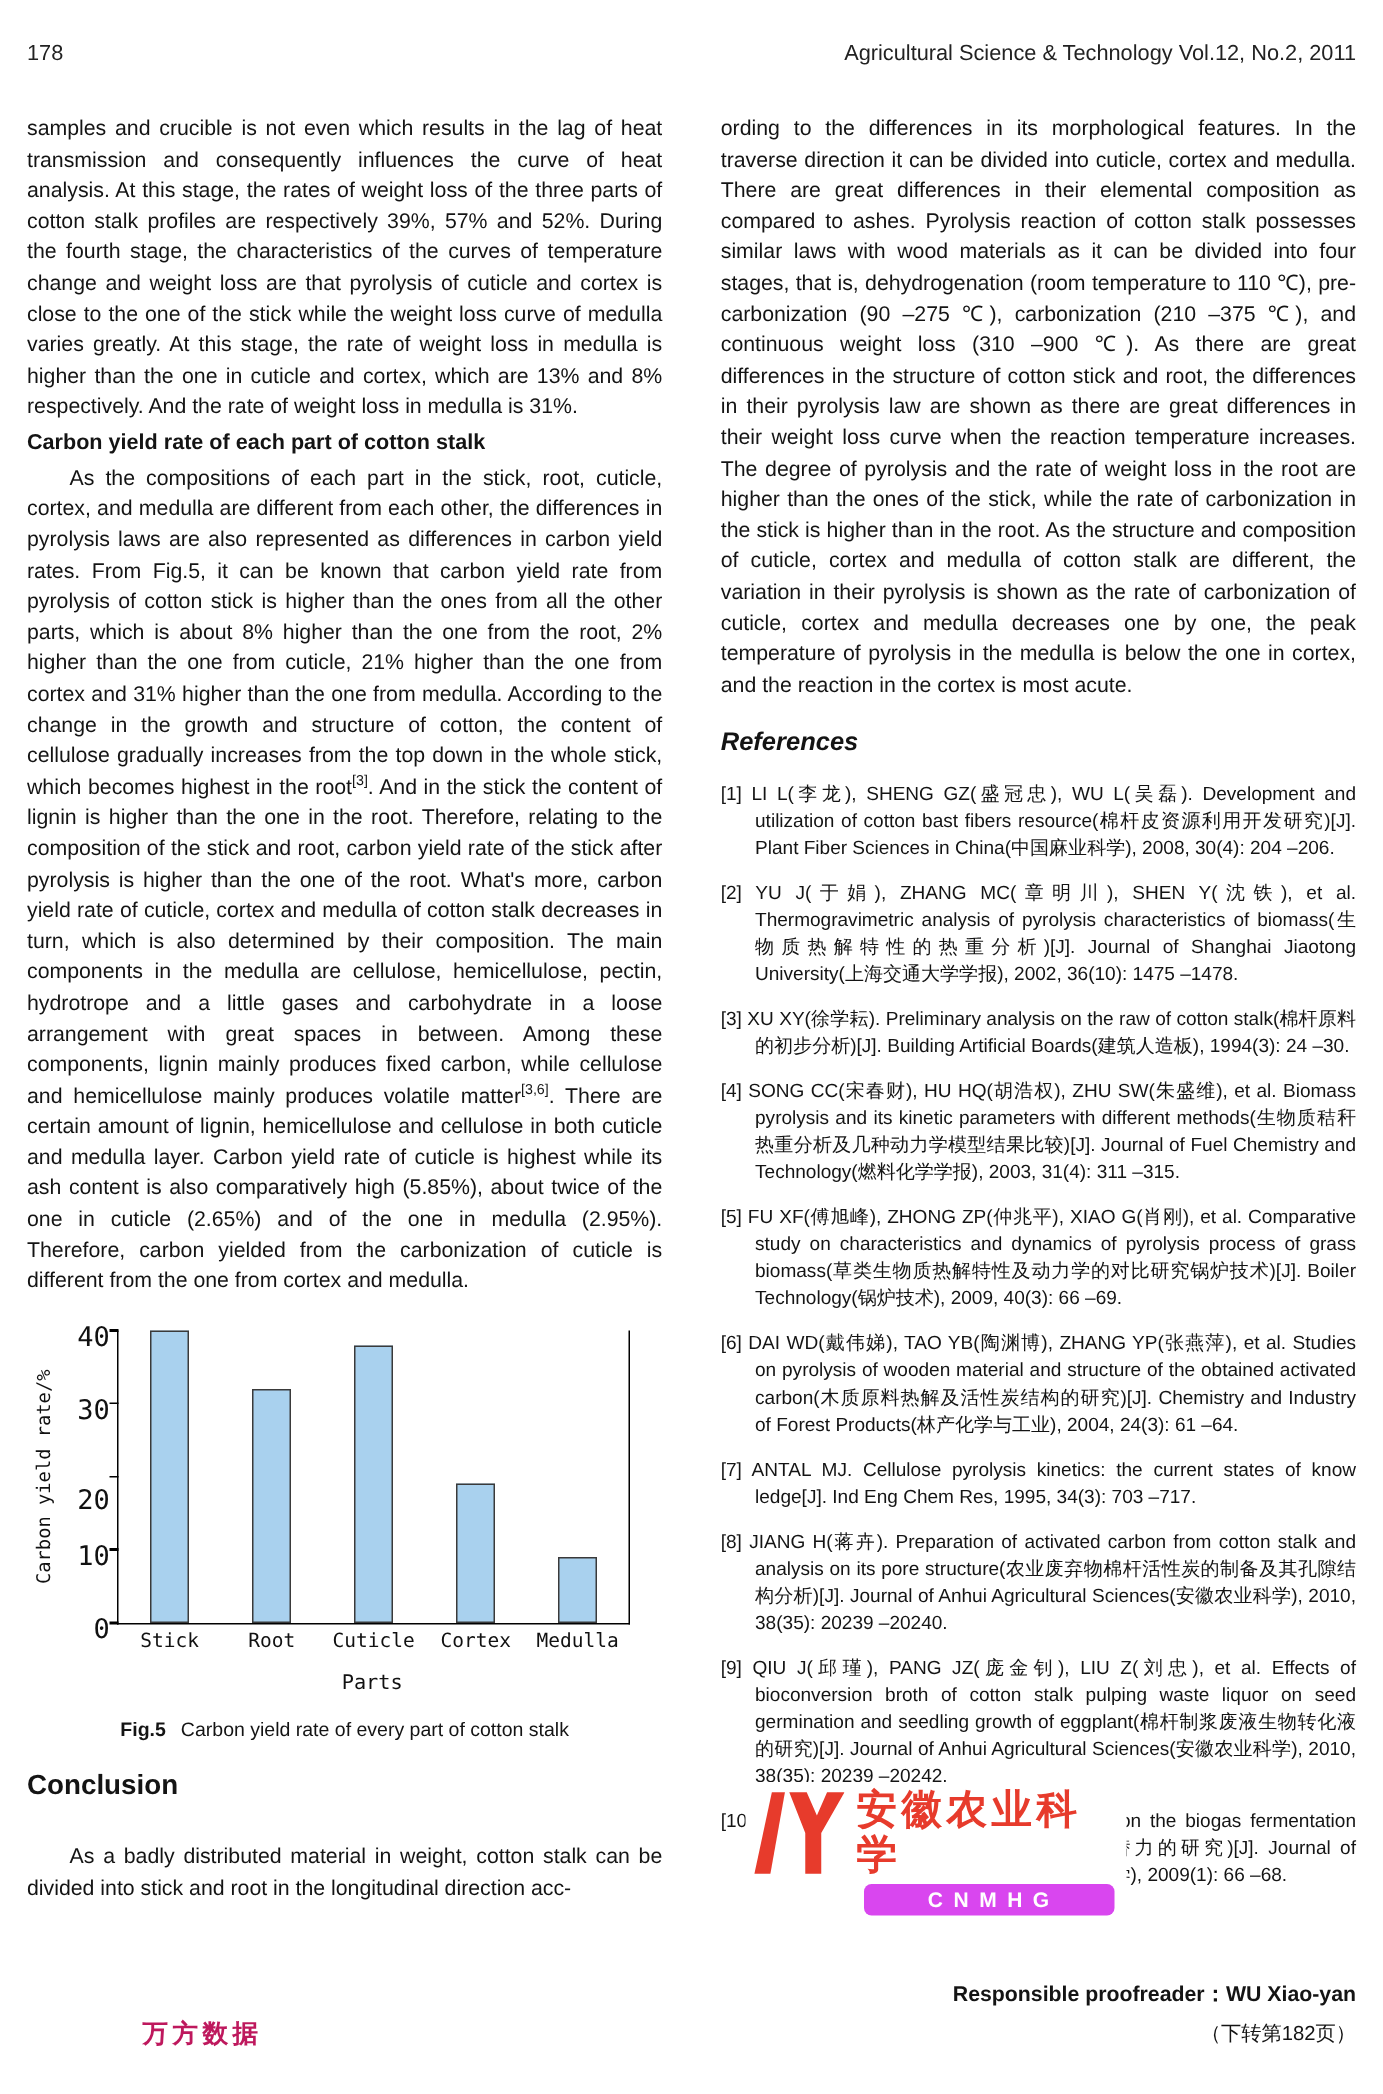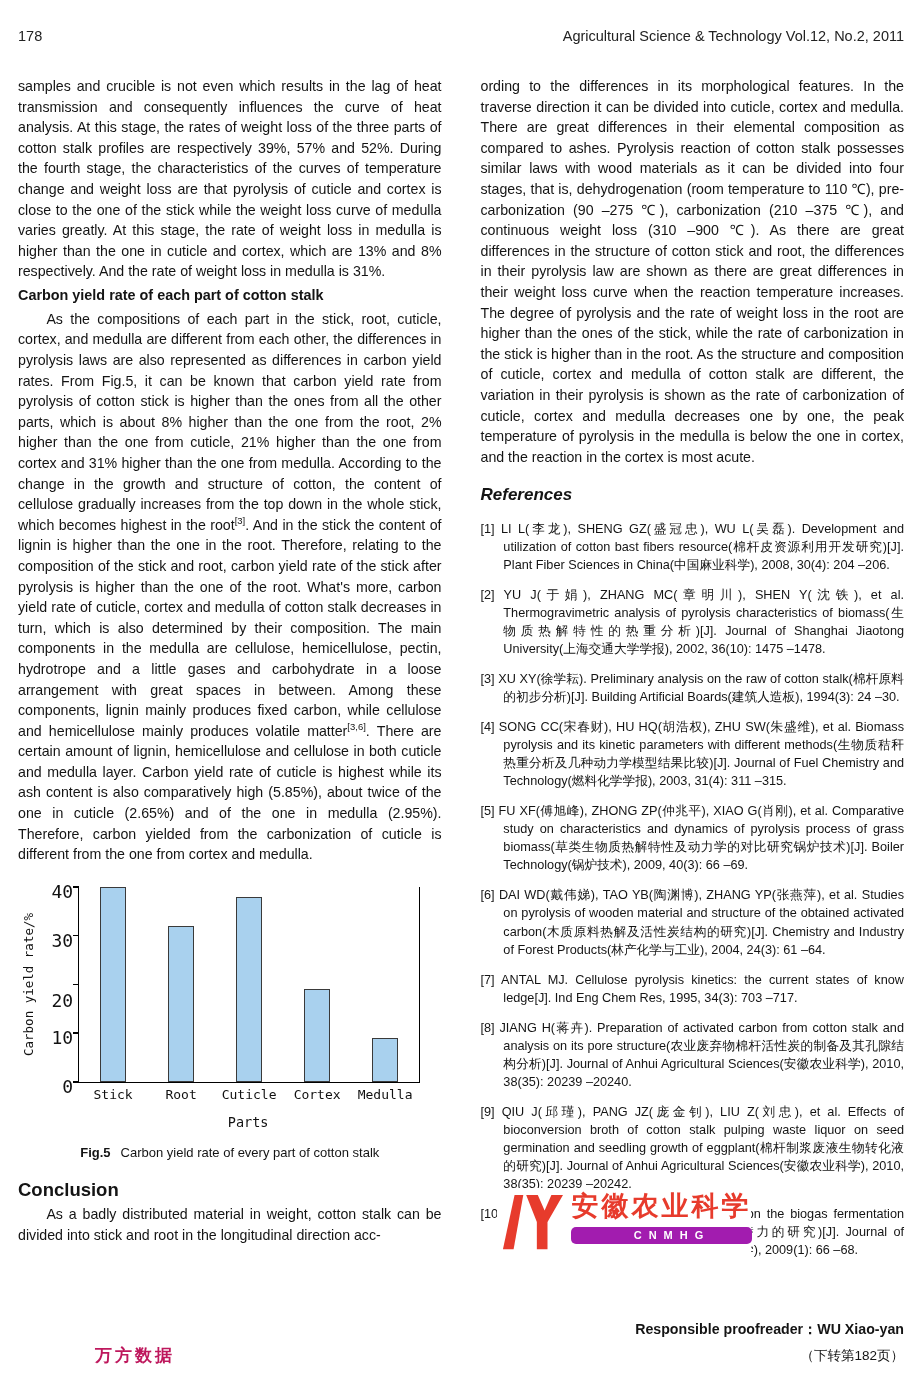--- a/index.html
+++ b/index.html
@@ -9,21 +9,21 @@
     font-family:"Liberation Sans",sans-serif;
   }
   .page{padding:28px 18px 0 18px;}
   .pagehead{display:flex;justify-content:space-between;align-items:baseline;
     font-size:14.5px;color:#222;}
   .columns{display:flex;gap:39px;margin-top:32px;}
   .col{width:430px;font-size:14.2px;line-height:1.45;text-align:justify;}
   .para{margin:0 0 2px 0;}
   .indent{text-indent:2em;}
   .subhead{font-weight:bold;margin:3px 0 3px 0;font-size:14.4px;}
-  .bighead{font-weight:bold;font-size:18.5px;margin:14px 0 0 0;text-align:left;}
+  .bighead{font-weight:bold;font-size:18.5px;margin:14px 0 24px 0;text-align:left;}
   .refshead{font-weight:bold;font-style:italic;font-size:17px;margin:16px 0 10px 0;text-align:left;}
   sup{font-size:9.5px;line-height:0;}
   
   .reflist{list-style:none;margin:0;padding:0;font-size:12.7px;line-height:1.42;}
   .reflist li{padding-left:1.8em;text-indent:-1.8em;margin:12px 0 2px 0;}
   .reflist li.gap{margin-top:12px;}
   
   .figure{margin:16px 0 4px 0;}
   .chart-row{display:flex;align-items:stretch;margin-left:2px;}
   .ylabel{writing-mode:vertical-rl;transform:rotate(180deg);
@@ -47,23 +47,23 @@
   .footer-proof{position:absolute;right:18px;top:1320px;font-weight:bold;font-size:14.2px;}
   .footer-cont{position:absolute;right:18px;top:1347px;font-size:13.5px;}
   .wanfang{position:absolute;left:95px;top:1344px;font-size:17px;letter-spacing:3px;
     color:#be185d;font-weight:600;}
   
   .cnmhg{position:absolute;left:497px;top:1188px;width:246px;background:#ffffff;
     display:flex;align-items:flex-start;padding:4px 4px 6px 4px;}
   .cnmhg-mark{flex:0 0 auto;margin-right:8px;}
   .cnmhg-texts{display:flex;flex-direction:column;align-items:center;}
   .cnmhg-cn{font-size:27px;font-weight:bold;letter-spacing:3px;color:#e73b2c;line-height:1.1;}
-  .cnmhg-pill{margin-top:5px;background:#a21caf;color:#ffffff;border-radius:5px;
-    width:160px;text-align:center;font-size:11px;letter-spacing:7px;
-    padding:2px 0 3px 21px;font-weight:bold;}
+  .cnmhg-pill{margin-top:5px;background:#d946ef;color:#ffffff;border-radius:5px;
+    width:160px;text-align:center;font-size:14px;letter-spacing:7px;
+    padding:2px 0 3px 7px;font-weight:bold;}
 </style>
 </head>
 <body>
 
 <div class="page">
 
   <div class="pagehead">
     <span>178</span>
     <span>Agricultural Science &amp; Technology Vol.12, No.2, 2011</span>
   </div>

